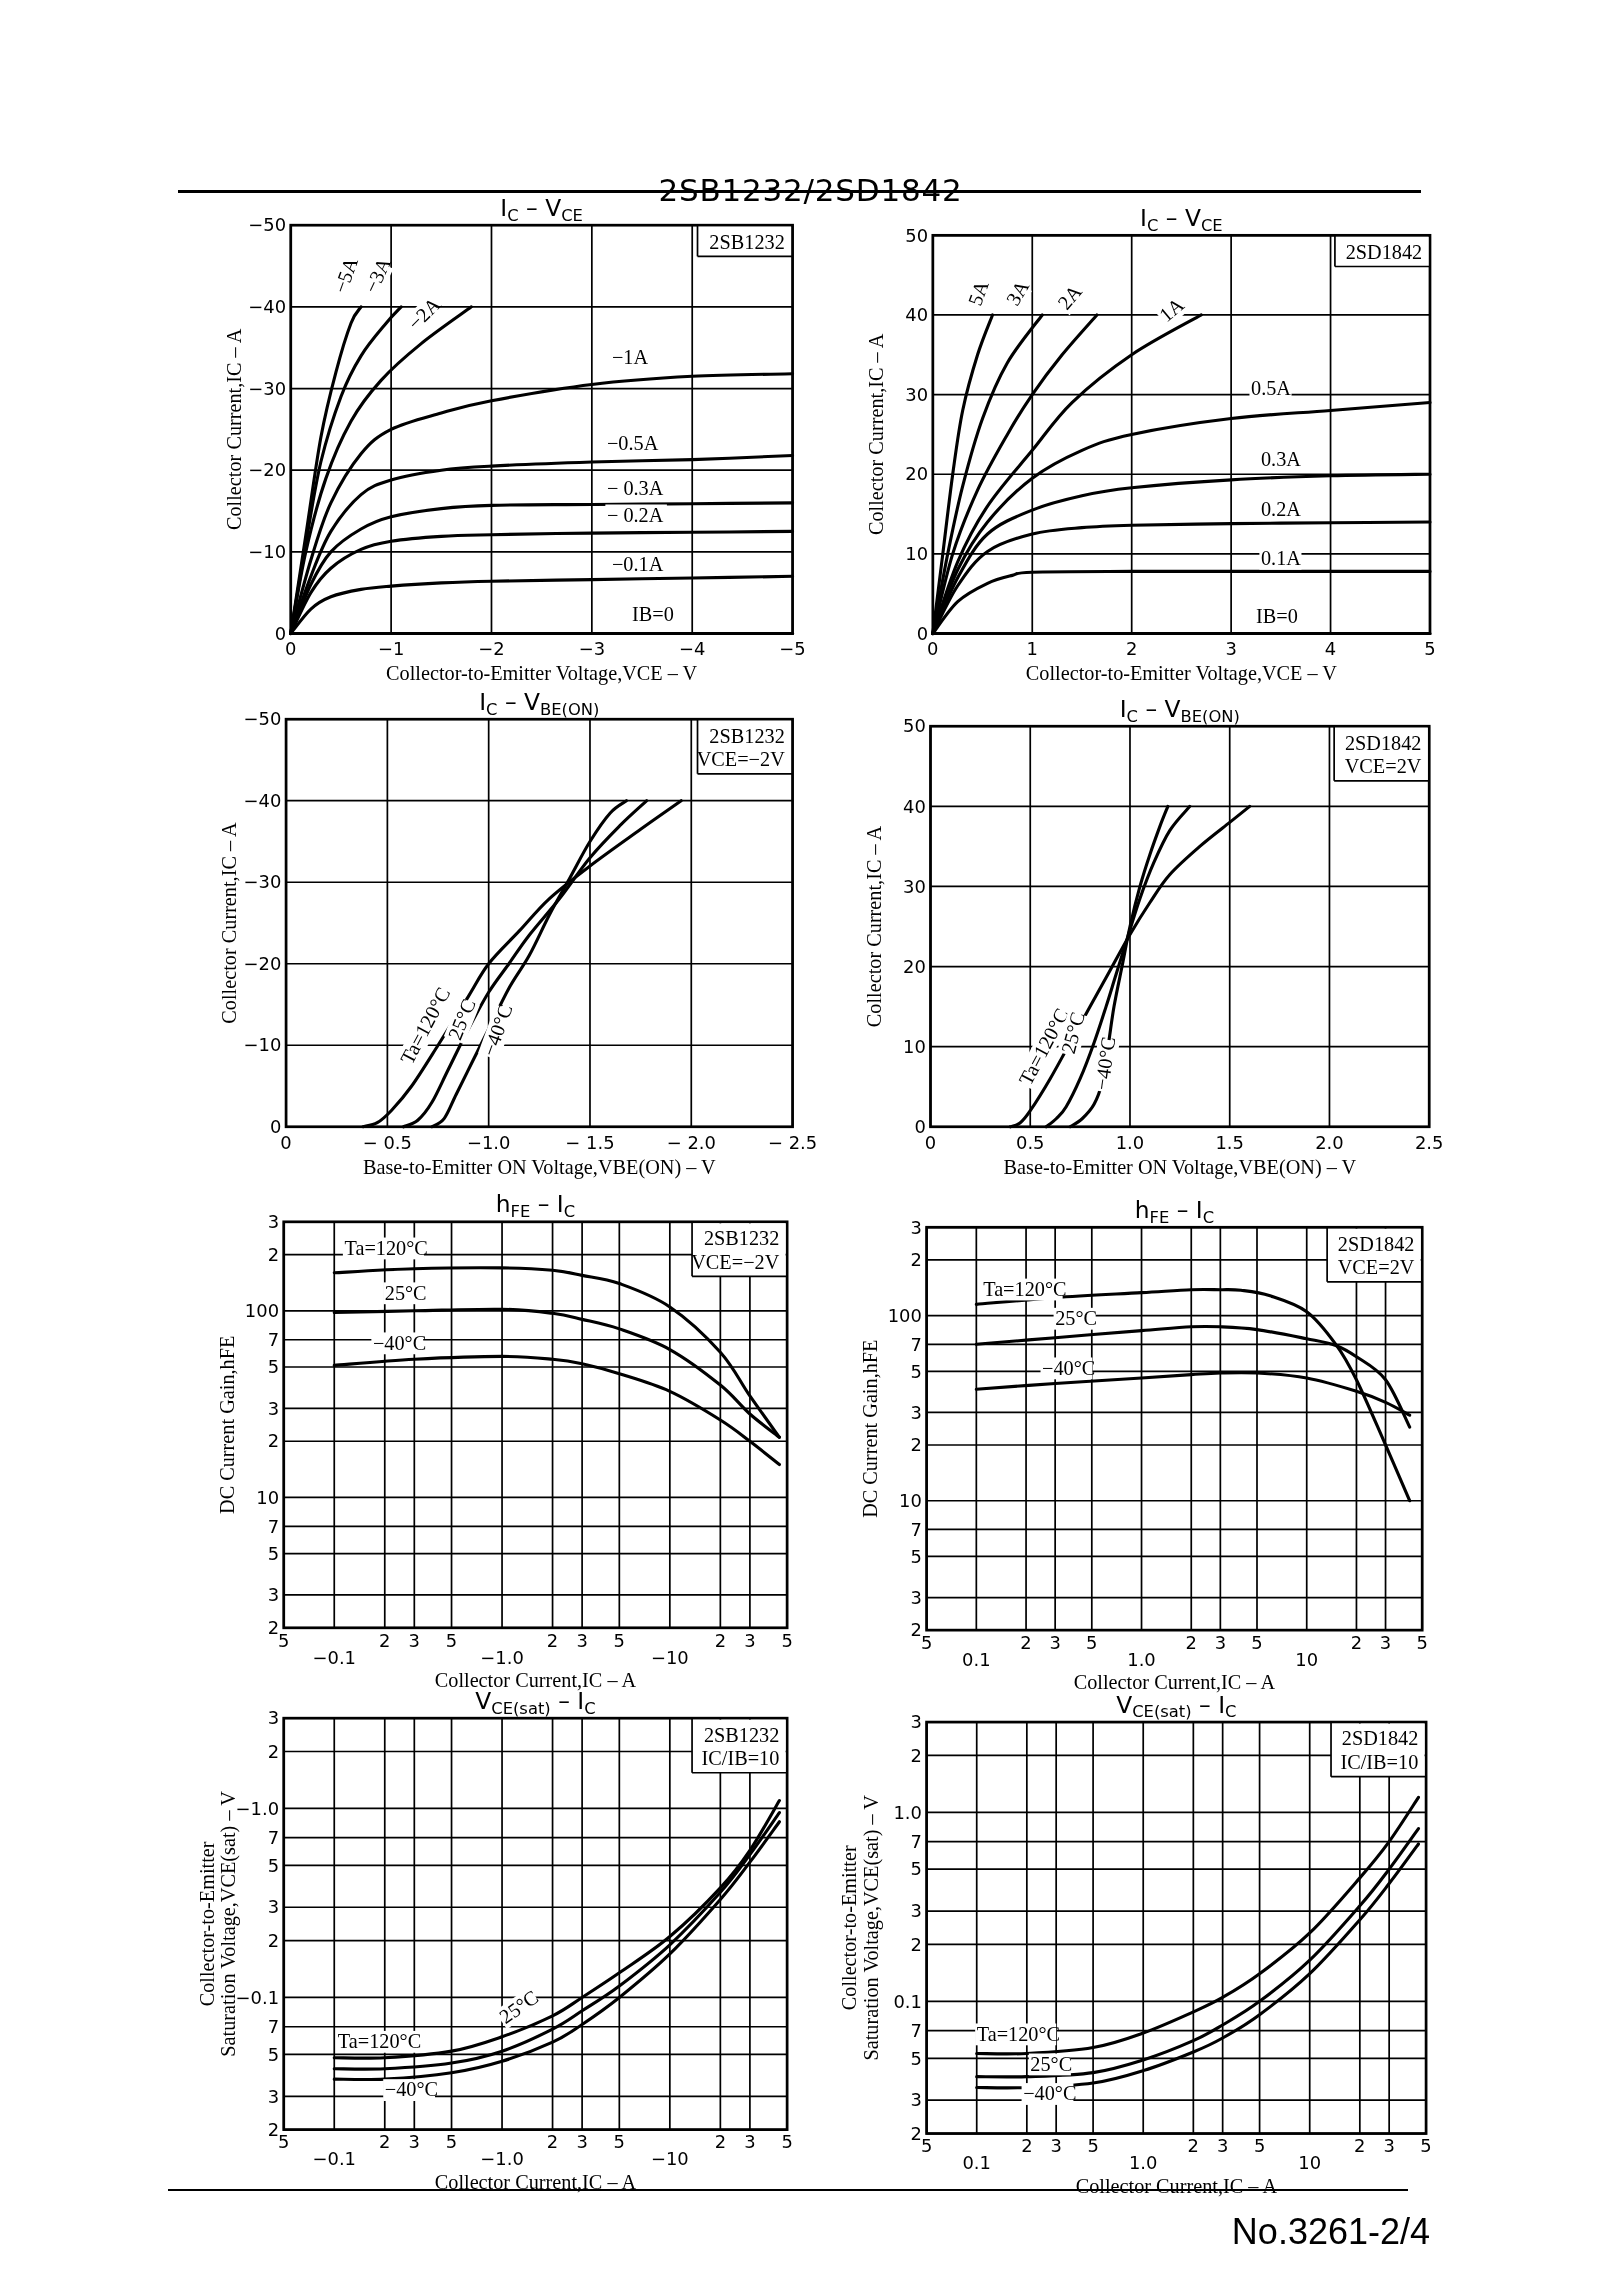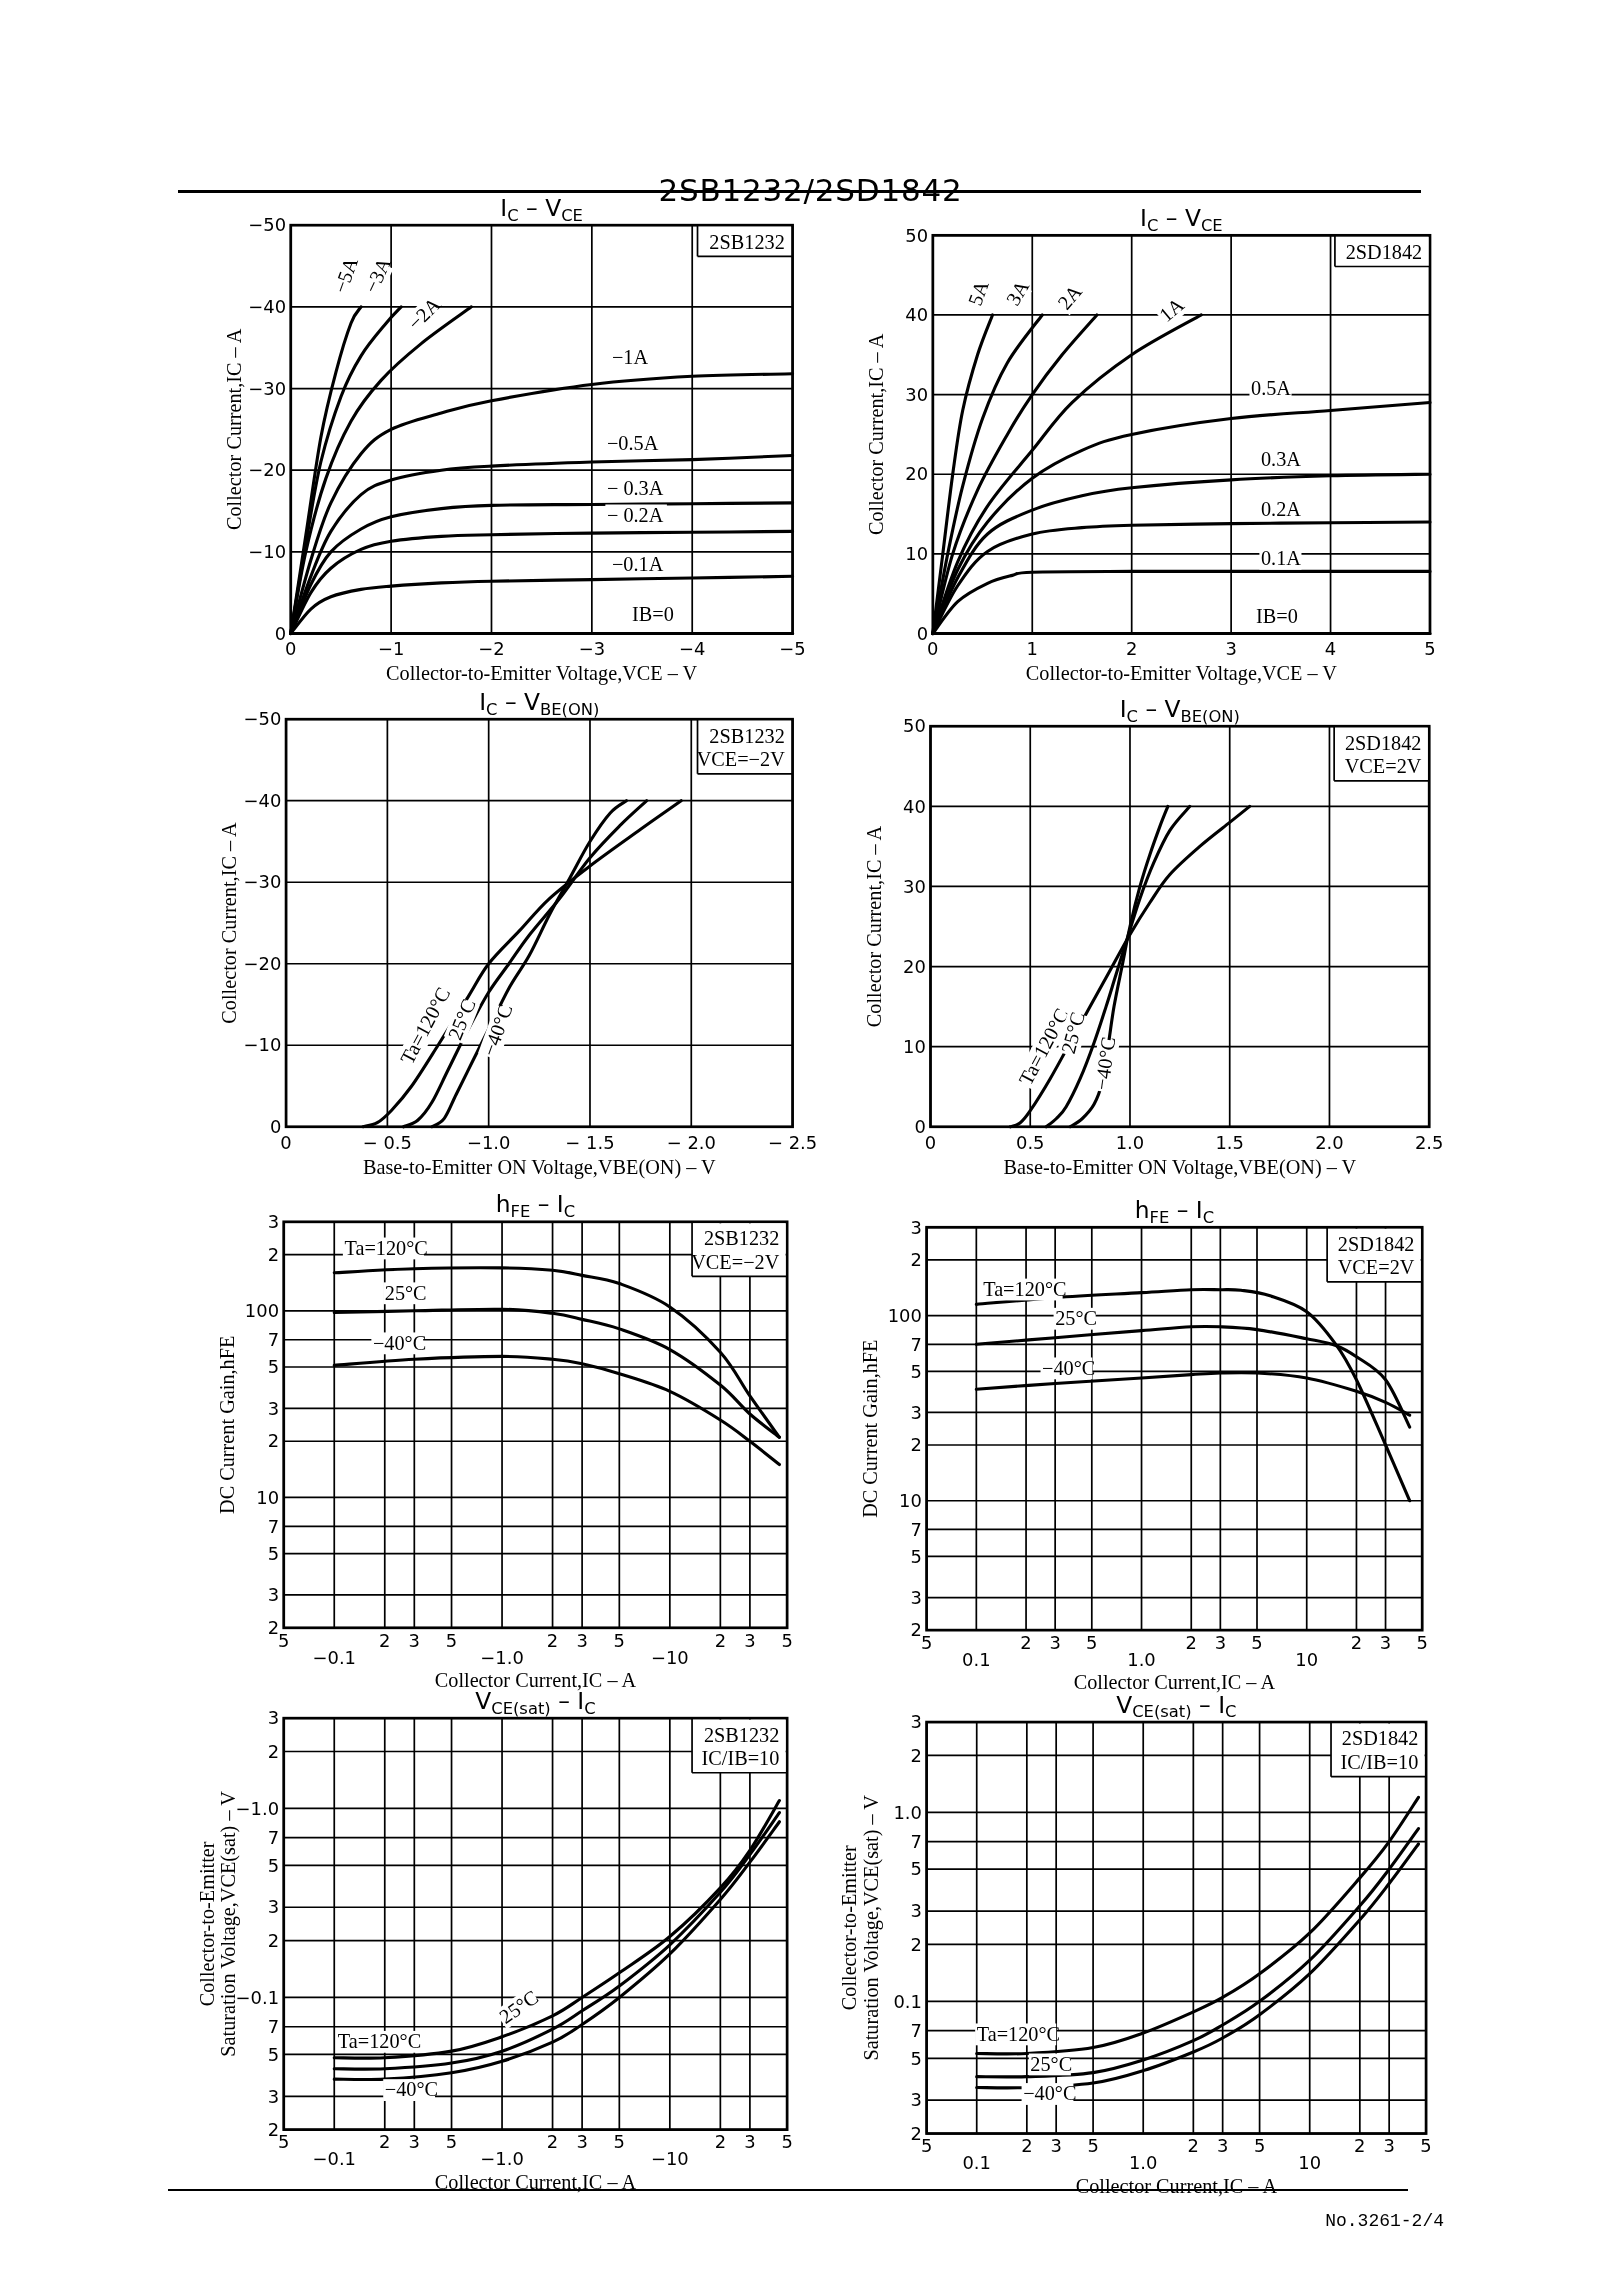--- a/index.html
+++ b/index.html
@@ -2,22 +2,22 @@
 <html style="font-size:12.5px"><head>
 <meta charset="utf-8">
 <style>
   html, body { margin:0; padding:0; background:#ffffff; }
   body { width:1621px; height:2273px; position:relative; overflow:hidden;
          font-family:"Liberation Serif", "DejaVu Serif", serif; color:#000; }
   #page-title { position:absolute; left:0; width:1621px; top:148px; text-align:center;
          font-family:"DejaVu Sans", "Liberation Sans", sans-serif; font-size:31px; letter-spacing:0.8px;margin-top:24px; }
   #top-rule { position:absolute; left:178px; top:190px; width:1243px; height:3.1px; background:#000; }
   #bottom-rule { position:absolute; left:168px; top:2189px; width:1240px; height:2.3px; background:#000; }
-  #page-number { position:absolute; right:177px; top:2211px; font-size:18px;
-         font-family:Liberation Mono, monospace; }
+  #page-number { position:absolute; right:191px; top:2211px; font-size:36px;
+         font-family:Liberation Sans, sans-serif; }
   svg#sheet { position:absolute; left:0; top:0; }
   .grid { stroke:#000; stroke-width:2.2; fill:none; }
   .frame { stroke:#000; stroke-width:3.5; fill:none; }
   .curve { stroke:#000; stroke-width:4; fill:none; stroke-linejoin:round; stroke-linecap:round; }
   .tick { font-family:"DejaVu Sans", "Liberation Sans", sans-serif; font-size:23px; fill:#000; }
   .axis-label { font-family:"Liberation Serif", "DejaVu Serif", serif; font-size:26px; fill:#000; }
   .chart-title { font-family:"DejaVu Sans", "Liberation Sans", sans-serif; font-size:30px; fill:#000; }
   .anno { font-family:"Liberation Serif", "DejaVu Serif", serif; font-size:26px; fill:#000; }
   .legend-bg { fill:#fff; }
 </style>

